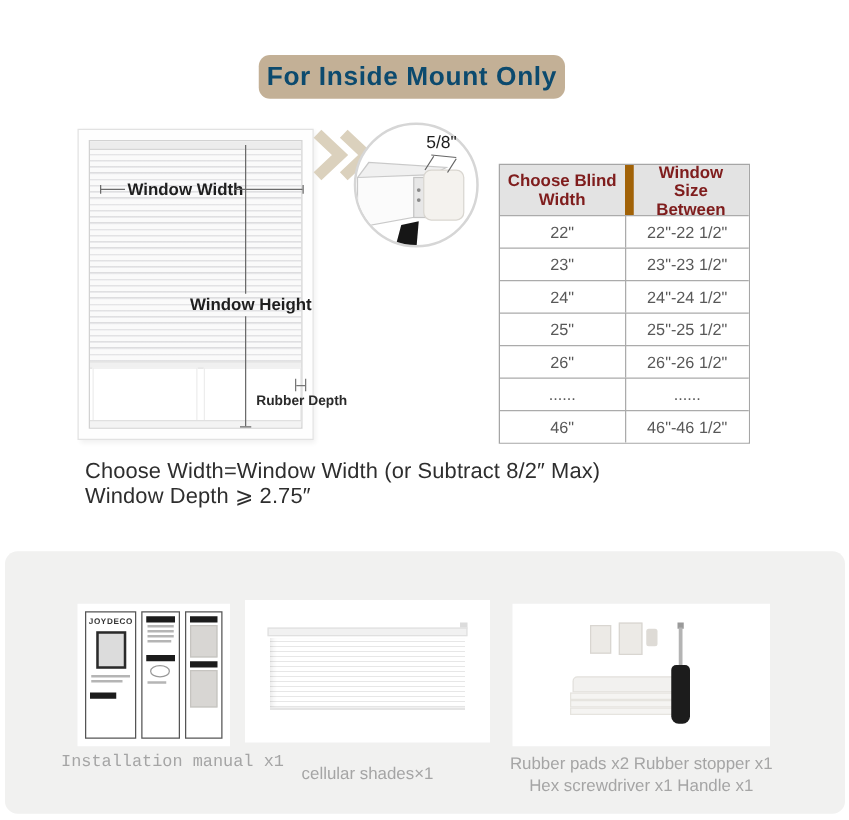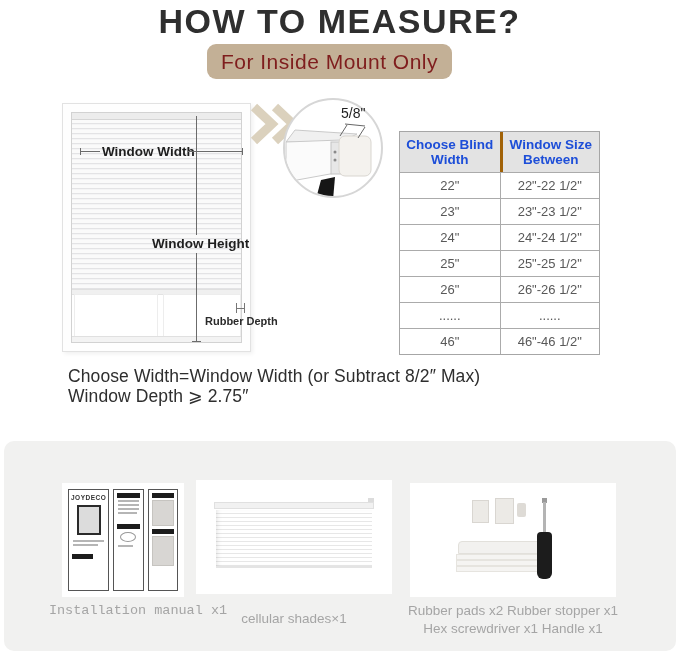--- a/index.html
+++ b/index.html
@@ -4,21 +4,21 @@
 <style>
   html,body{margin:0;padding:0;background:#fff;}
   .canvas{position:relative;width:679px;height:656px;background:#ffffff;
           font-family:"Liberation Sans", sans-serif;overflow:hidden;}
   .abs{position:absolute;}
 
   
   .title{left:0;top:2px;width:679px;text-align:center;font-size:34px;font-weight:700;
          letter-spacing:1.5px;color:#2f2f2f;}
   .badge{left:207px;top:44px;width:245px;height:35px;border-radius:9px;
-         background:var(--badge-bg,#c3b096);color:#7f1d1d;font-size:21px;font-weight:400;
+         background:var(--badge-bg,#c3b096);color:#0c4a6e;font-size:21px;font-weight:700;
          letter-spacing:0.5px;text-align:center;line-height:35px;}
 
   
   .win-outer{left:62px;top:103px;width:189px;height:249px;background:#fefefe;
              border:1px solid #e2e2e2;box-sizing:border-box;padding:8px;
              box-shadow:2px 2px 4px rgba(0,0,0,0.06);}
   .win-inner{position:relative;width:100%;height:100%;border:1px solid #d2d2d2;
              box-sizing:border-box;background:#fff;overflow:hidden;}
   .headrail{position:absolute;left:0;top:0;width:100%;height:6px;background:#ececec;
             border-bottom:1px solid #d5d5d5;}
@@ -32,23 +32,23 @@
   .mline{background:#6b6b6b;}
   .diag-label{color:#1f1f1f;font-weight:700;font-size:13.5px;white-space:nowrap;}
   .depth-label{color:#2a2a2a;font-weight:700;font-size:11px;white-space:nowrap;}
   .depth-marker{left:236px;top:303px;width:7px;height:10px;border-left:1px solid #777;
      border-right:1px solid #777;background:linear-gradient(#777,#777) center/100% 1px no-repeat;}
 
   
   .size-table{left:399px;top:131px;width:199px;border:1px solid #a6a6a6;background:#fff;}
   .size-table .row{display:grid;grid-template-columns:1fr 1fr;}
   .size-table .th{background:var(--table-header-bg,#e3e3e3);height:40px;display:flex;align-items:center;
-       justify-content:center;text-align:center;font-size:13.5px;font-weight:700;color:#1d4ed8;
+       justify-content:center;text-align:center;font-size:13.5px;font-weight:700;color:#7f1d1d;
        line-height:15px;padding:0 6px;box-sizing:border-box;}
-  .size-table .th + .th{border-left:3px solid #a16207;}
+  .size-table .th + .th{border-left:7px solid #a16207;}
   .size-table .td{height:25px;line-height:25px;text-align:center;font-size:13px;color:#585858;
        border-top:1px solid #ababab;background:#fff;}
   .size-table .td + .td{border-left:1px solid #ababab;}
 
   
   .instructions{left:68px;top:366px;font-size:17.5px;color:#2e2e2e;line-height:20px;letter-spacing:0.1px;}
 
   
   .panel{left:4px;top:441px;width:672px;height:210px;background:var(--panel-bg,#f1f1f0);border-radius:10px;}
   .pkg-heading{left:66px;top:452px;font-size:20px;font-weight:700;letter-spacing:1.5px;color:#2c2c2c;}
@@ -83,21 +83,20 @@
   .hw-handle-strip{position:absolute;left:46px;width:96px;height:6px;background:#f5f4f2;border:1px solid #e6e4df;box-sizing:border-box;}
   .hw-shaft{position:absolute;left:133px;top:19px;width:3px;height:31px;background:#b4b4b4;}
   .hw-tip{position:absolute;left:132px;top:15px;width:5px;height:5px;background:#9a9a9a;}
   .hw-grip{position:absolute;left:127px;top:49px;width:15px;height:47px;background:#1c1c1c;border-radius:4px 4px 6px 6px;}
 </style>
 </head>
 <body>
 
 <div class="canvas">
 
-  <div class="abs title">HOW TO MEASURE?</div>
   <div class="abs badge">For Inside Mount Only</div>
 
   <div class="abs win-outer">
     <div class="win-inner">
       <div class="headrail"></div>
       <div class="shade"></div>
       <div class="meetrail"></div>
       <div class="pane" style="left:2px;width:84px;"></div>
       <div class="pane" style="left:91px;width:78px;"></div>
       <div class="sill"></div>

